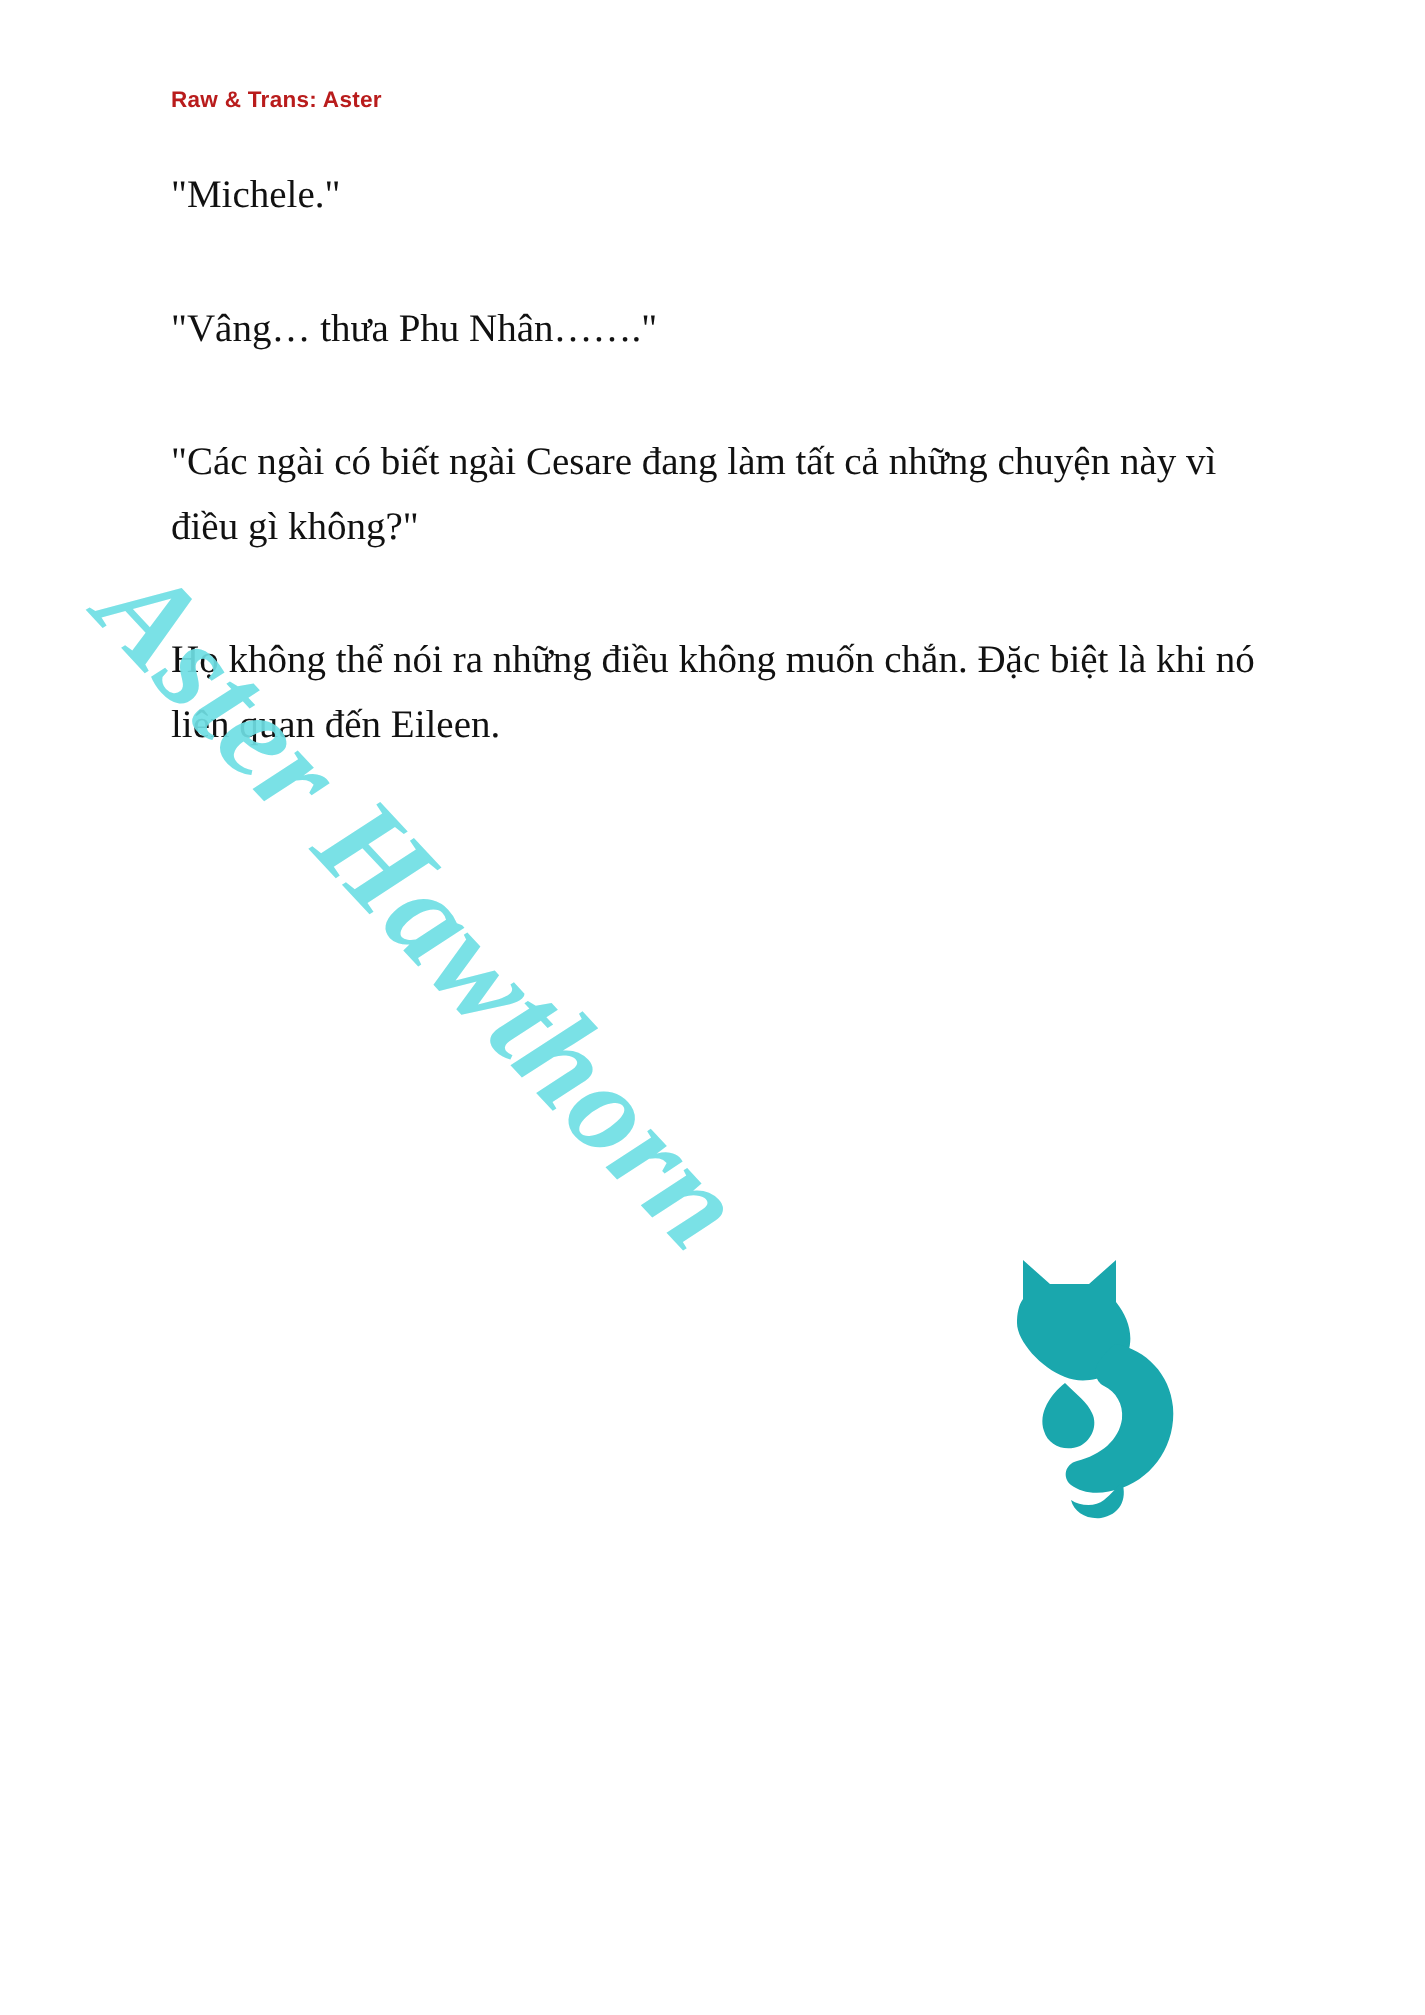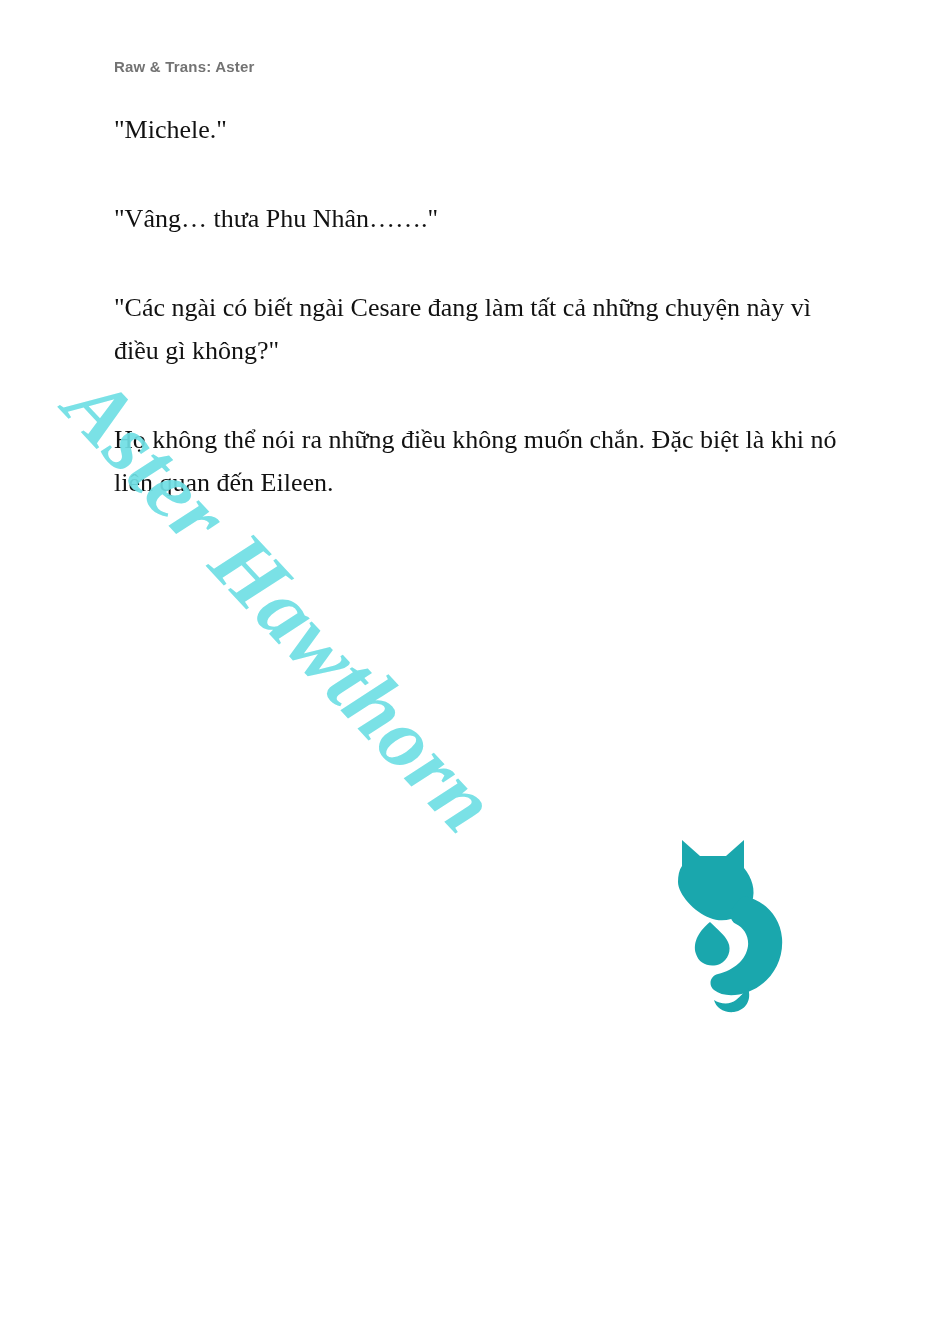--- a/index.html
+++ b/index.html
@@ -21,21 +21,21 @@
     height: 1343px;
     background: #ffffff;
   }
   .header {
     position: absolute;
     left: 114px;
     top: 58px;
     font-family: "Liberation Sans", sans-serif;
     font-size: 15px;
     font-weight: bold;
-    color: #737373;
+    color: #b91c1c;
     letter-spacing: 0.2px;
   }
   .content {
     position: absolute;
     left: 114px;
     top: 108px;
     width: 730px;
   }
   .para {
     font-family: "Liberation Serif", serif;

